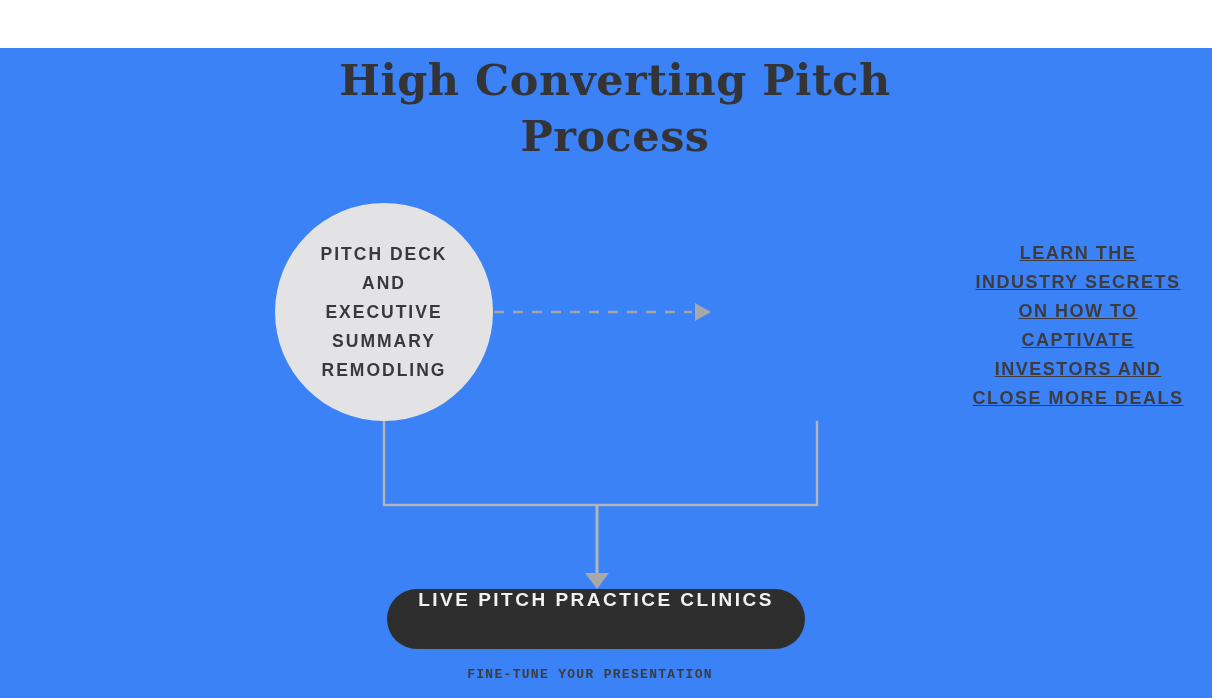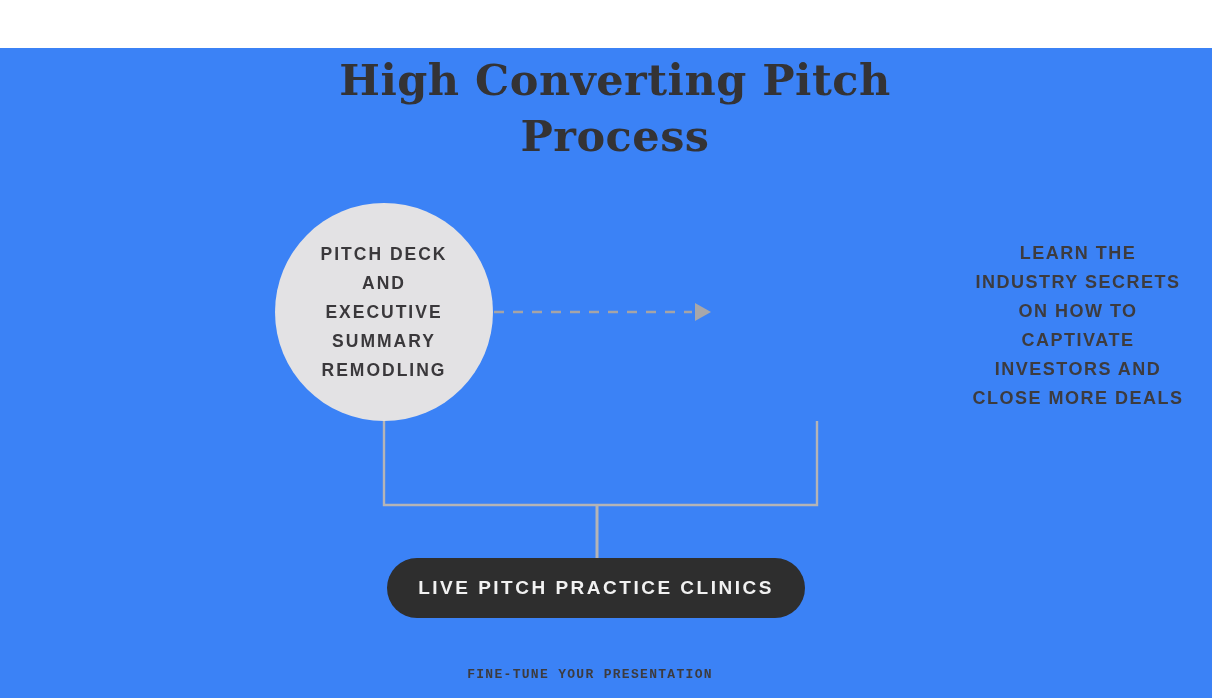--- a/index.html
+++ b/index.html
@@ -35,21 +35,21 @@
     position: absolute;
     text-align: center;
     font-weight: 700;
     font-size: 18px;
     line-height: 29px;
     letter-spacing: 1.5px;
     color: #3d3b3e;
     white-space: pre-line;
   }
   .note-left  { left: 0px;   top: 191px; width: 240px; }
-  .note-right { left: 952px; top: 191px; width: 252px; }
+  .note-right { left: 952px; top: 191px; width: 252px; text-decoration: underline; }
   .note-footer {
     left: 330px; top: 613px; width: 520px;
     font-size: 13px; line-height: 28.5px; letter-spacing: 1.3px; font-family: Liberation Mono, monospace;
   }
   .circle {
     position: absolute;
     width: 218px;
     height: 218px;
     border-radius: 50%;
     display: flex;
@@ -63,27 +63,26 @@
     line-height: 29px;
     letter-spacing: 2px;
     color: #3a383b;
     white-space: pre-line;
   }
   .circle-pitch { left: 275px; top: 155px; background: #e3e2e4; }
   .circle-mentorship { left: 708px; top: 155px; background: #b1b0b3; }
   .pill {
     position: absolute;
     left: 387px;
-    top: 510px;
+    top: 541px;
     width: 418px;
     height: 60px;
     background: #2e2e2e;
     border-radius: 30px;
     display: flex;
-    align-items: center;
     justify-content: center;
   }
   .pill .pill-label {
     font-weight: 700;
     font-size: 19px;
     letter-spacing: 2.5px;
     color: #f1f1f1;
     white-space: nowrap;
   }
   .connector-layer {

